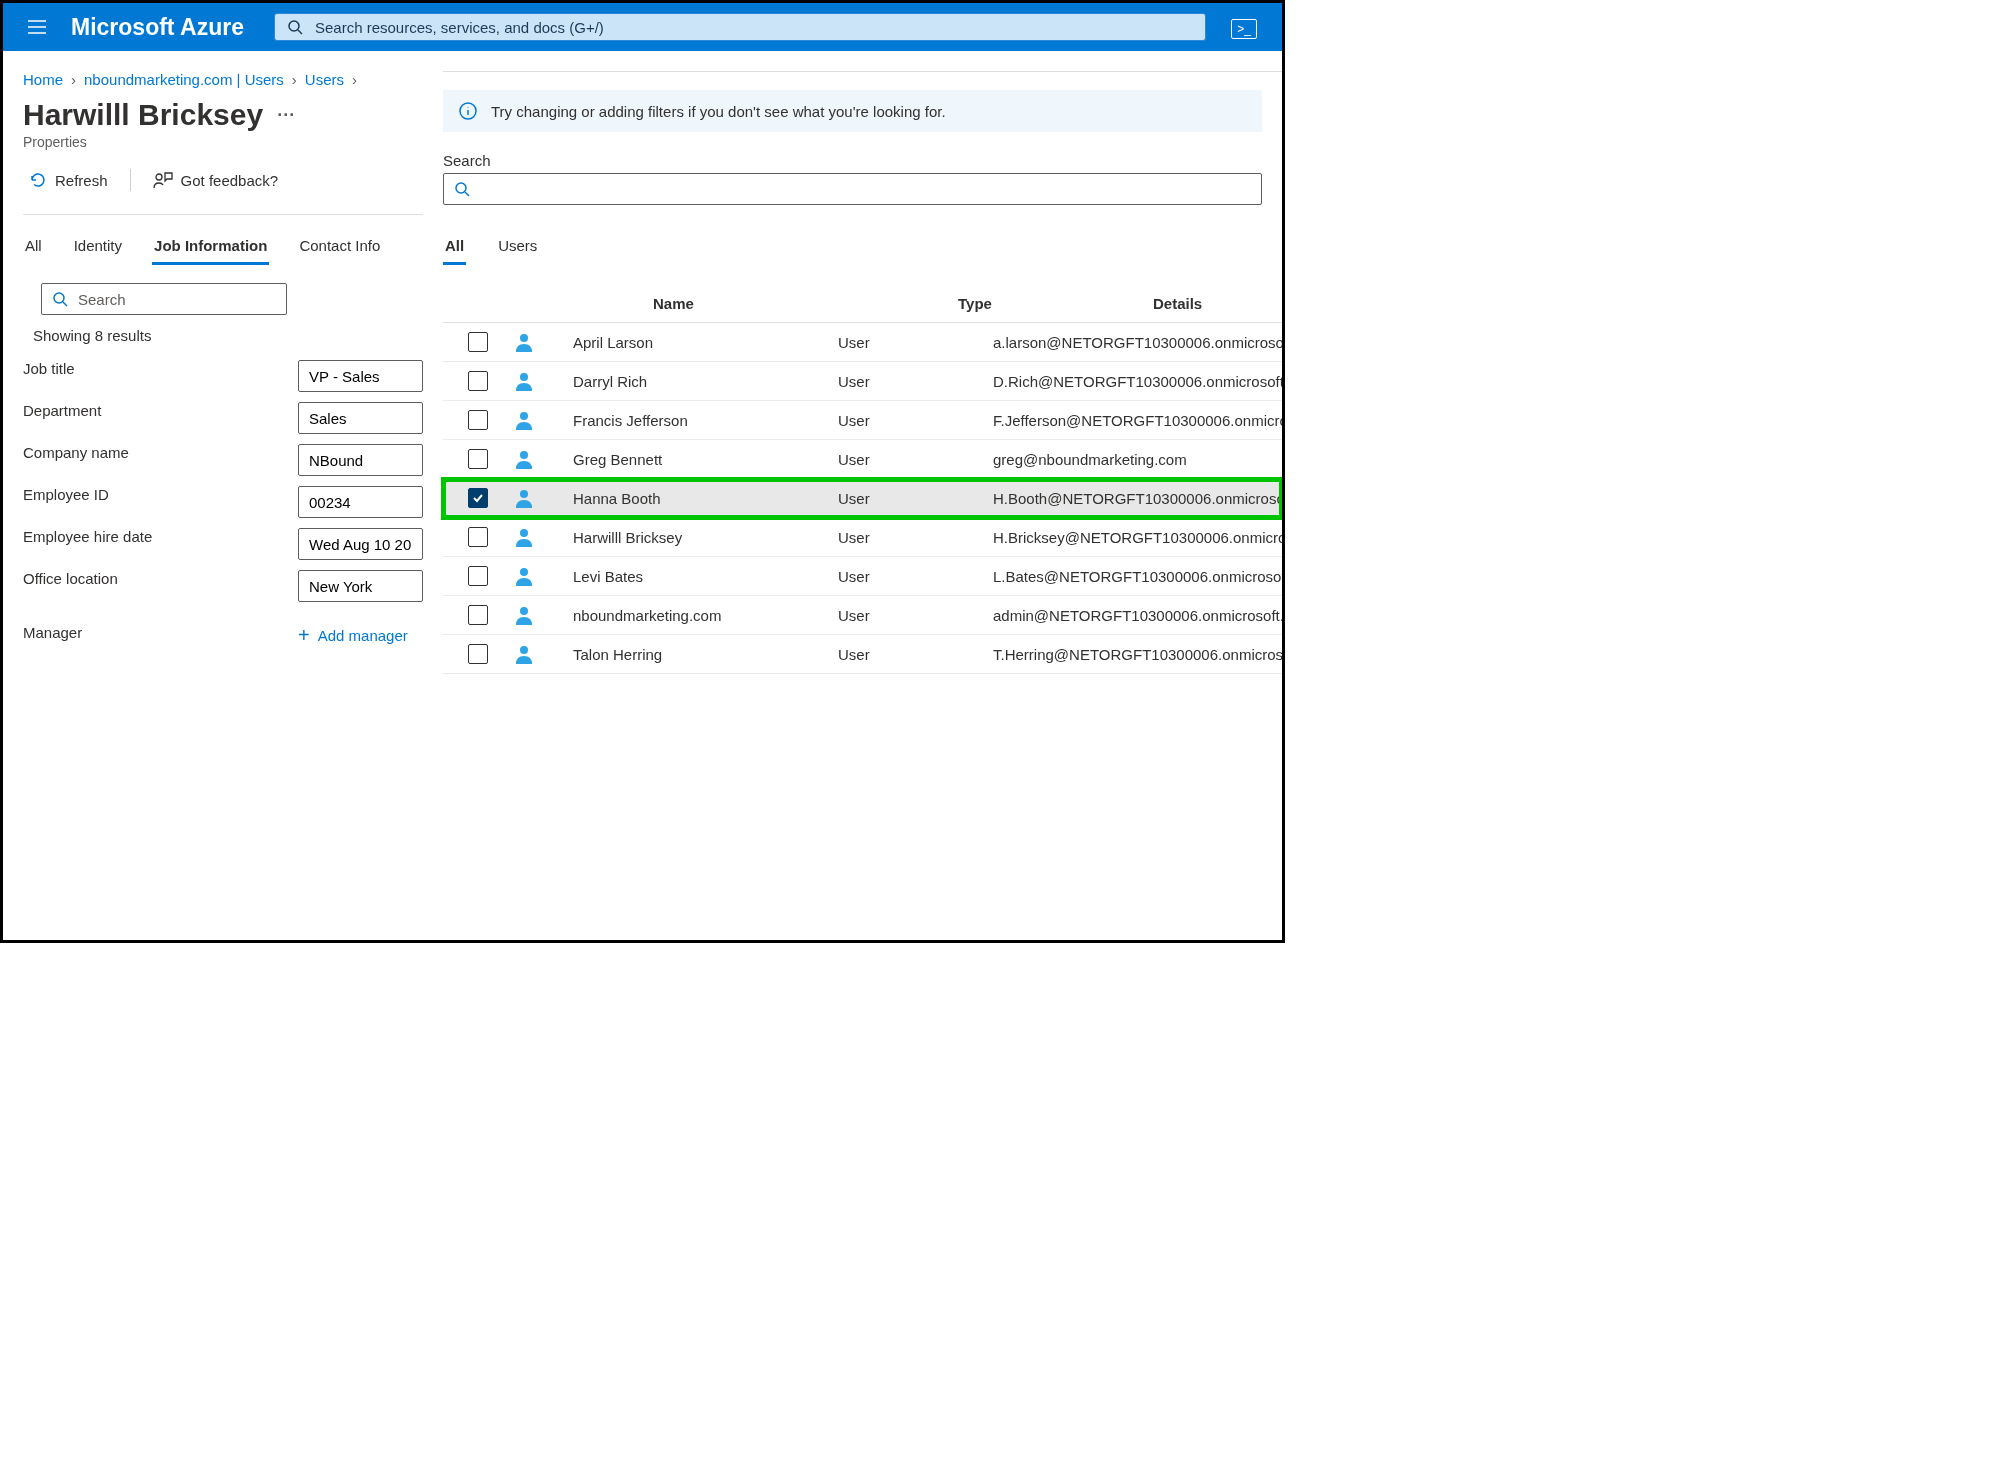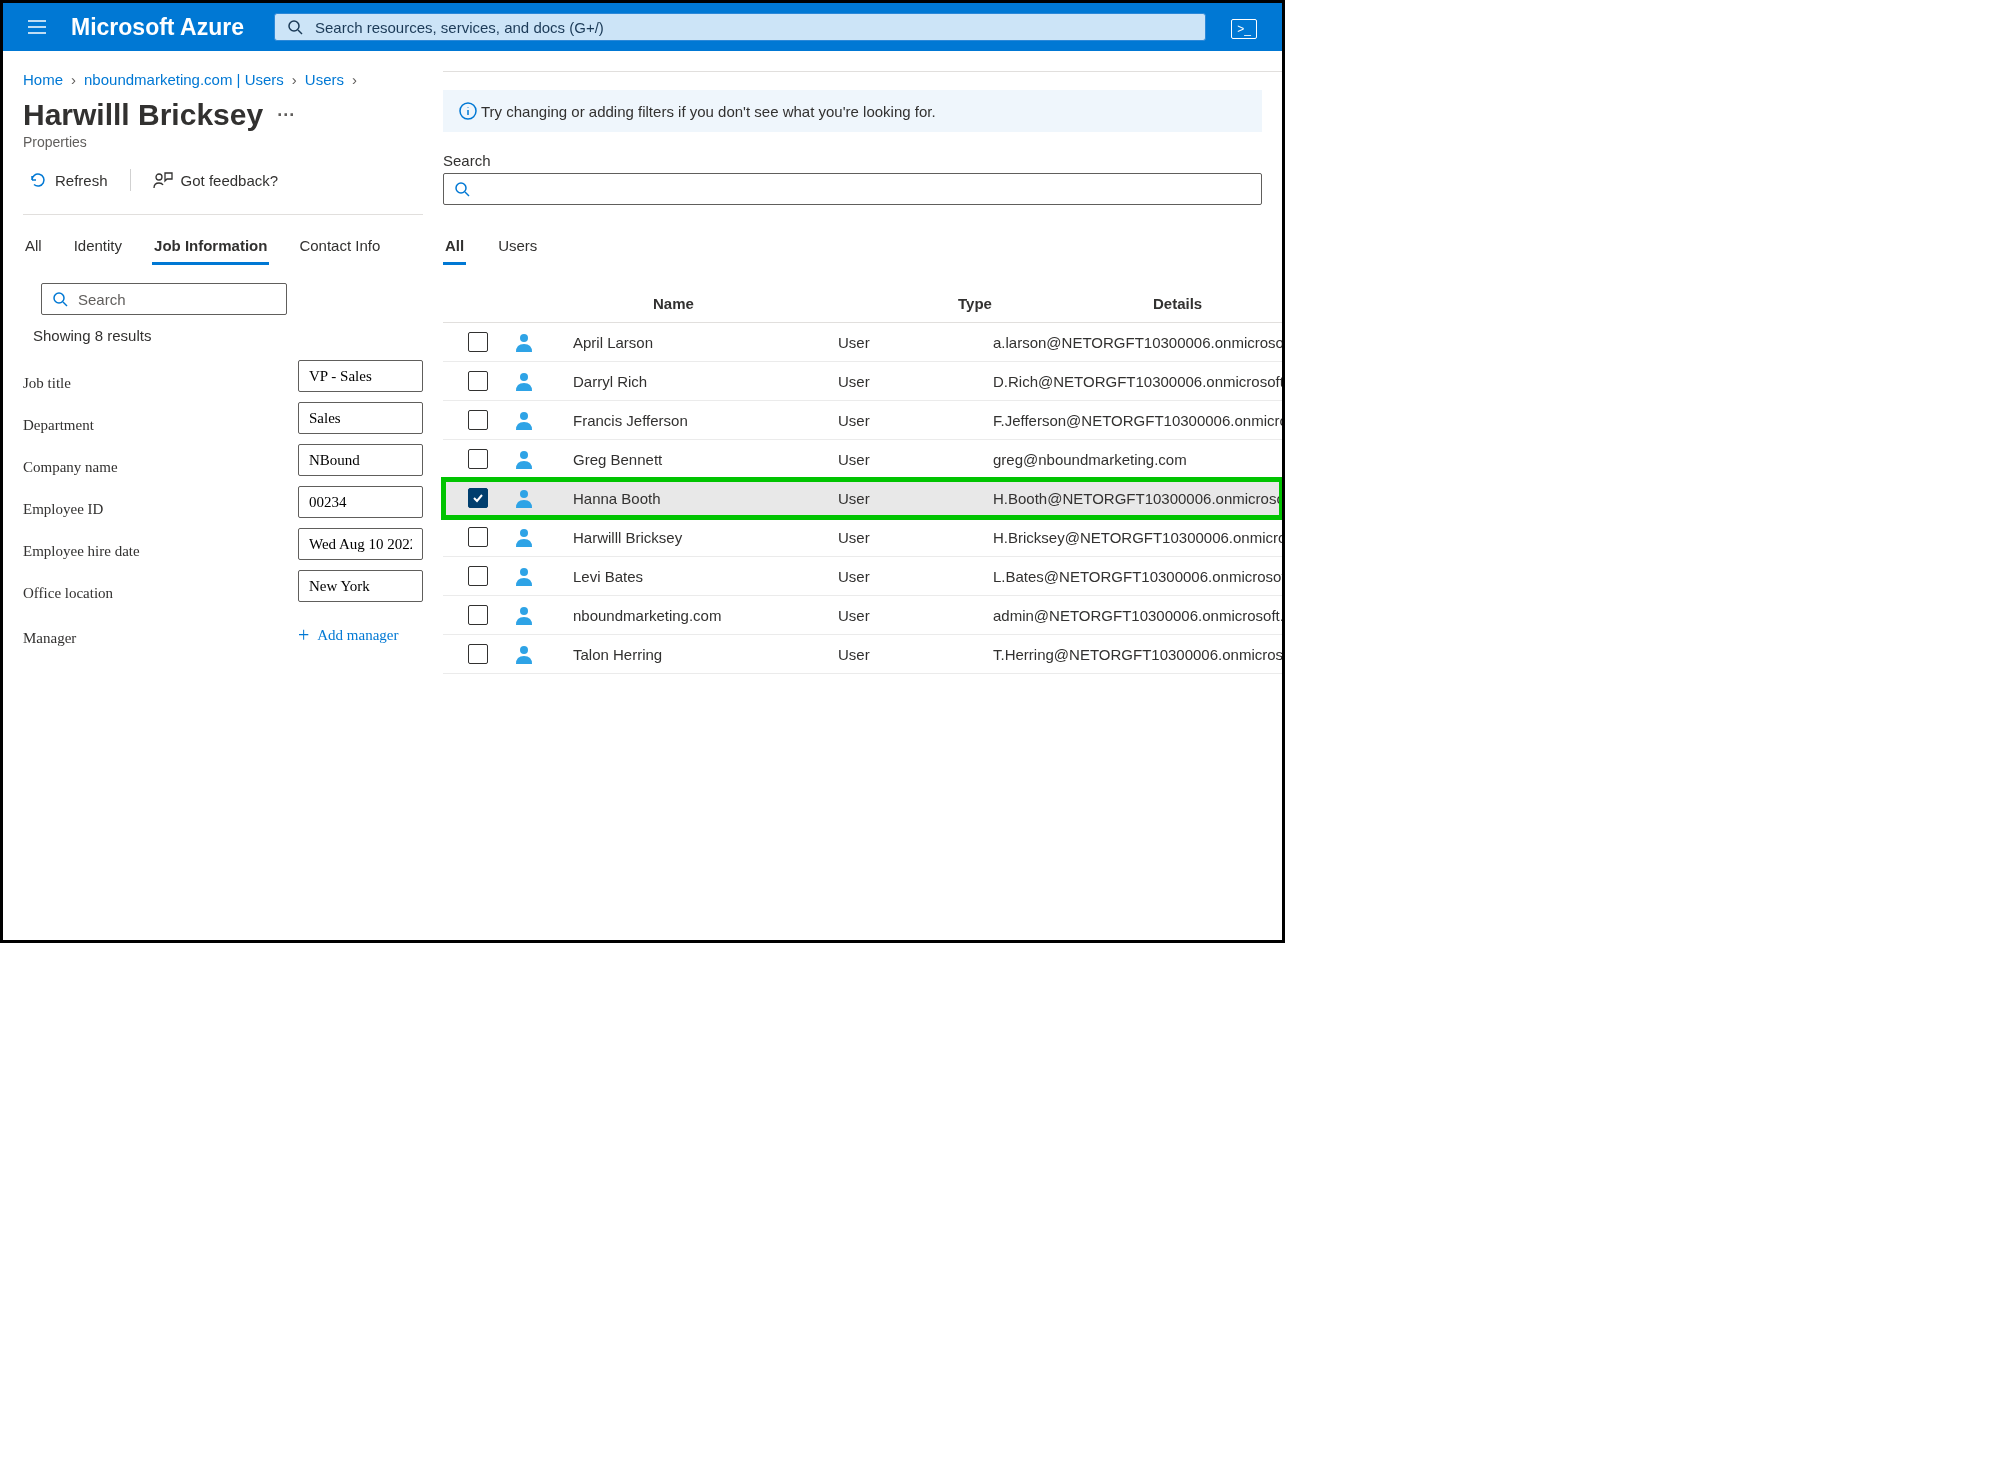--- a/index.html
+++ b/index.html
@@ -40,31 +40,31 @@
   .tab { padding: 8px 2px; border-bottom: 3px solid transparent; color: #323130; cursor: pointer; white-space: nowrap; }
   .tab.active { font-weight: 600; border-bottom-color: #0078d4; }
   
   
   .local-search { margin-top: 18px; margin-left: 18px; width: 246px; height: 32px; border: 1px solid #605e5c; border-radius: 2px; display: flex; align-items: center; padding: 0 10px; gap: 10px; }
   .local-search svg { stroke: #0078d4; width: 16px; height: 16px; }
   .results-count { margin: 12px 0 16px 10px; font-size: 15px; }
   
   
   .props { display: flex; flex-direction: column; gap: 10px; }
-  .prop-row { display: flex; align-items: flex-end; font-family: Liberation Serif, serif; }
+  .prop-row { display: flex; align-items: flex-start; }
   .prop-label { width: 275px; font-size: 15px; }
   .prop-input { flex: 1; height: 32px; border: 1px solid #605e5c; border-radius: 2px; padding: 0 10px; font-size: 15px; font-family: inherit; min-width: 0; width: 130px; }
   .add-manager { display: flex; align-items: center; gap: 8px; color: #0078d4; font-size: 15px; cursor: pointer; }
   .add-manager .plus { font-size: 20px; font-weight: 300; }
   
   
   .rightpane { flex: 1; padding: 20px 0 0 20px; border-left: none; display: flex; flex-direction: column; overflow: hidden; }
   .panel-title { font-size: 25px; font-weight: 600; margin-bottom: 30px; padding-right: 20px; }
   .panel-divider { border-top: 1px solid #e1dfdd; margin-bottom: 18px; }
-  .info-bar { background: #eff6fc; padding: 12px 16px; display: flex; align-items: center; gap: 4px; font-size: 15px; margin-right: 20px; }
+  .info-bar { background: #eff6fc; padding: 12px 16px; display: flex; align-items: center; gap: 14px; font-size: 15px; margin-right: 20px; }
   .info-bar svg { stroke: #0078d4; width: 18px; height: 18px; flex-shrink: 0; }
   
   .search-label { font-size: 15px; margin-top: 20px; }
   .panel-search { margin-top: 4px; margin-right: 20px; height: 32px; border: 1px solid #605e5c; border-radius: 2px; display: flex; align-items: center; padding: 0 10px; }
   .panel-search svg { stroke: #0078d4; width: 16px; height: 16px; }
   
   .panel-tabs { display: flex; gap: 30px; margin-top: 28px; font-size: 15px; }
   .panel-tab { padding: 4px 2px 8px; border-bottom: 3px solid transparent; cursor: pointer; }
   .panel-tab.active { font-weight: 600; border-bottom-color: #0078d4; }
   

